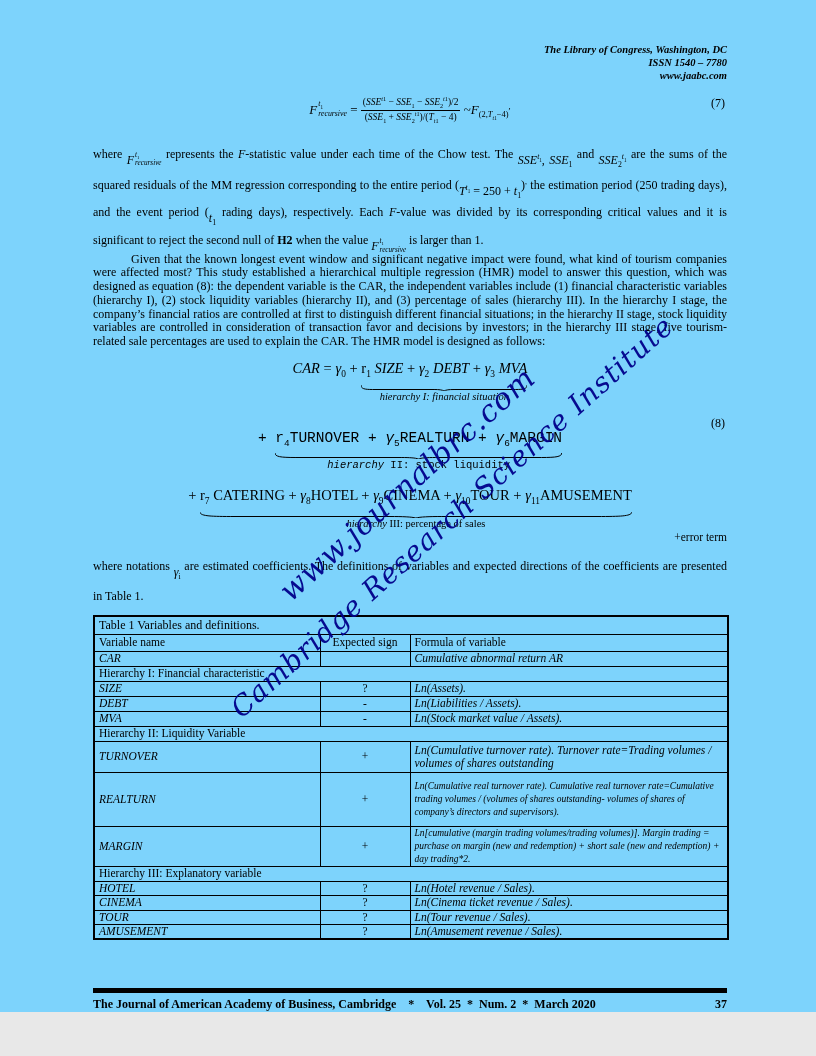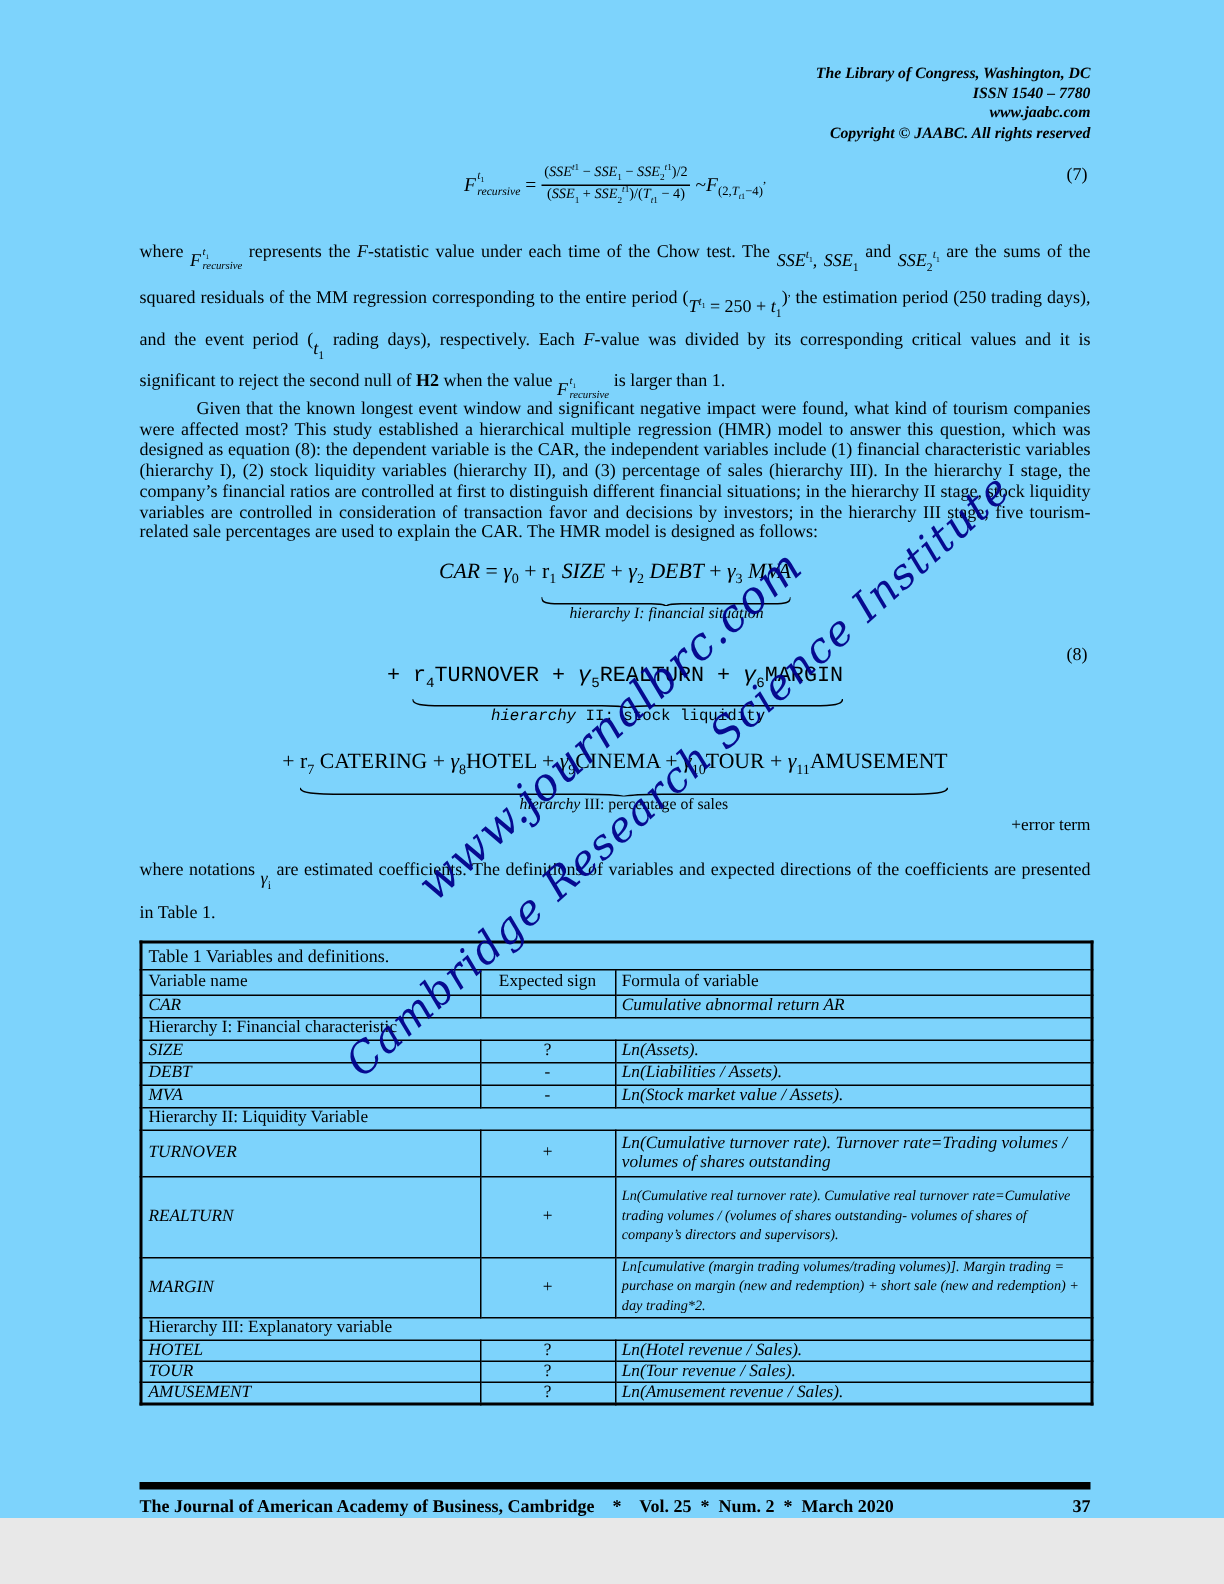--- a/index.html
+++ b/index.html
@@ -70,21 +70,20 @@
 </head>
 <body>
 
 <div class="page">
   <div class="content">
 
     <div class="hdr">
       <div>The Library of Congress, Washington, DC</div>
       <div>ISSN 1540 – 7780</div>
       <div>www.jaabc.com</div>
-      <div>Copyright © JAABC. All rights reserved</div>
     </div>
 
     <div class="eq7row">
       <span><span class="fss">
             <i>F</i>
             <span class="fcol">
               <span><i>t</i><sub>1</sub></span>
               <span><i>recursive</i></span>
             </span>
           </span> = <span class="frac"><span class="num">(<i>SSE</i><sup><i>t</i>1</sup> − <i>SSE</i><sub>1</sub> − <i>SSE</i><sub>2</sub><sup><i>t</i>1</sup>)/2</span><span class="den">(<i>SSE</i><sub>1</sub> + <i>SSE</i><sub>2</sub><sup><i>t</i>1</sup>)/(<i>T</i><sub><i>t</i>1</sub> − 4)</span></span> ~<i>F</i><sub>(2,<i>T</i><sub><i>t</i>1</sub>−4)</sub><sup>,</sup></span>
@@ -183,20 +182,25 @@
             <td class="formula fsmall">Ln[cumulative (margin trading volumes/trading volumes)]. Margin trading = purchase on margin (new and redemption) + short sale (new and redemption) + day trading*2.</td>
           </tr>
           <tr>
             <td colspan="3" class="spanrow">Hierarchy III: Explanatory variable</td>
           </tr>
           <tr style="height: 14px;">
             <td class="vname">HOTEL</td>
             <td class="c-sign">?</td>
             <td class="formula">Ln(Hotel revenue / Sales).</td>
           </tr>
+          <tr style="height: 15px;">
+            <td class="vname">CINEMA</td>
+            <td class="c-sign">?</td>
+            <td class="formula">Ln(Cinema ticket revenue / Sales).</td>
+          </tr>
           <tr style="height: 14px;">
             <td class="vname">TOUR</td>
             <td class="c-sign">?</td>
             <td class="formula">Ln(Tour revenue / Sales).</td>
           </tr>
           <tr style="height: 15px;">
             <td class="vname">AMUSEMENT</td>
             <td class="c-sign">?</td>
             <td class="formula">Ln(Amusement revenue / Sales).</td>
           </tr>

